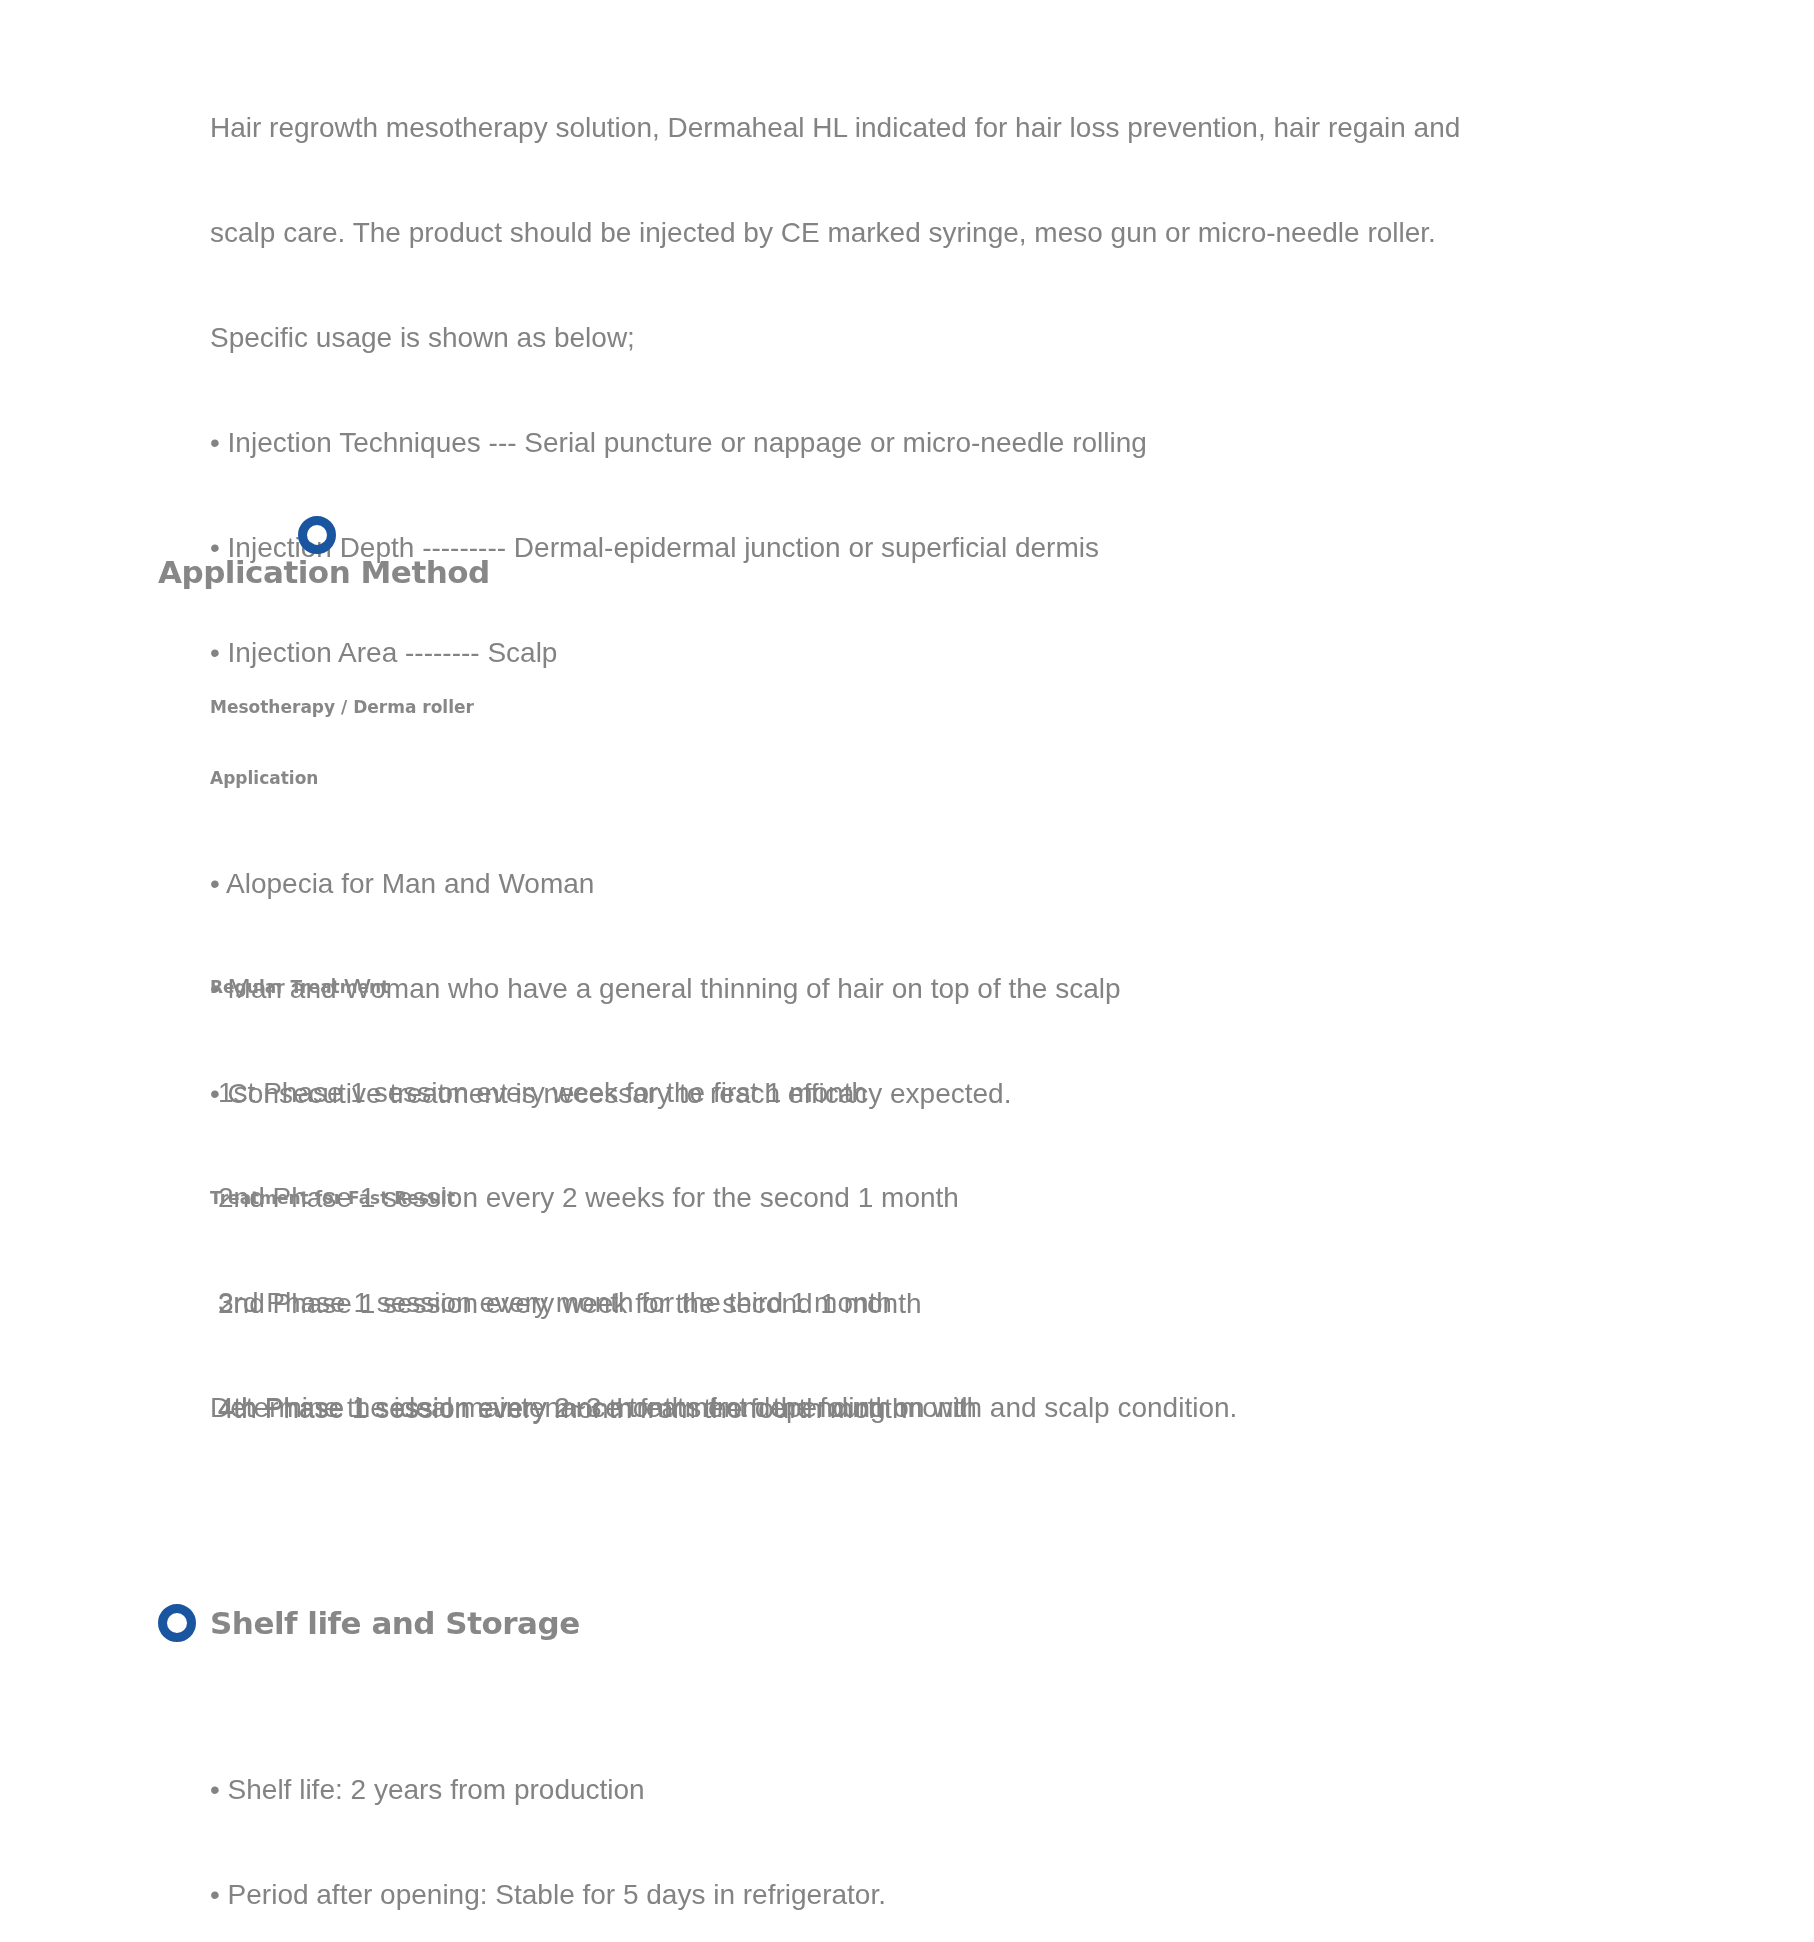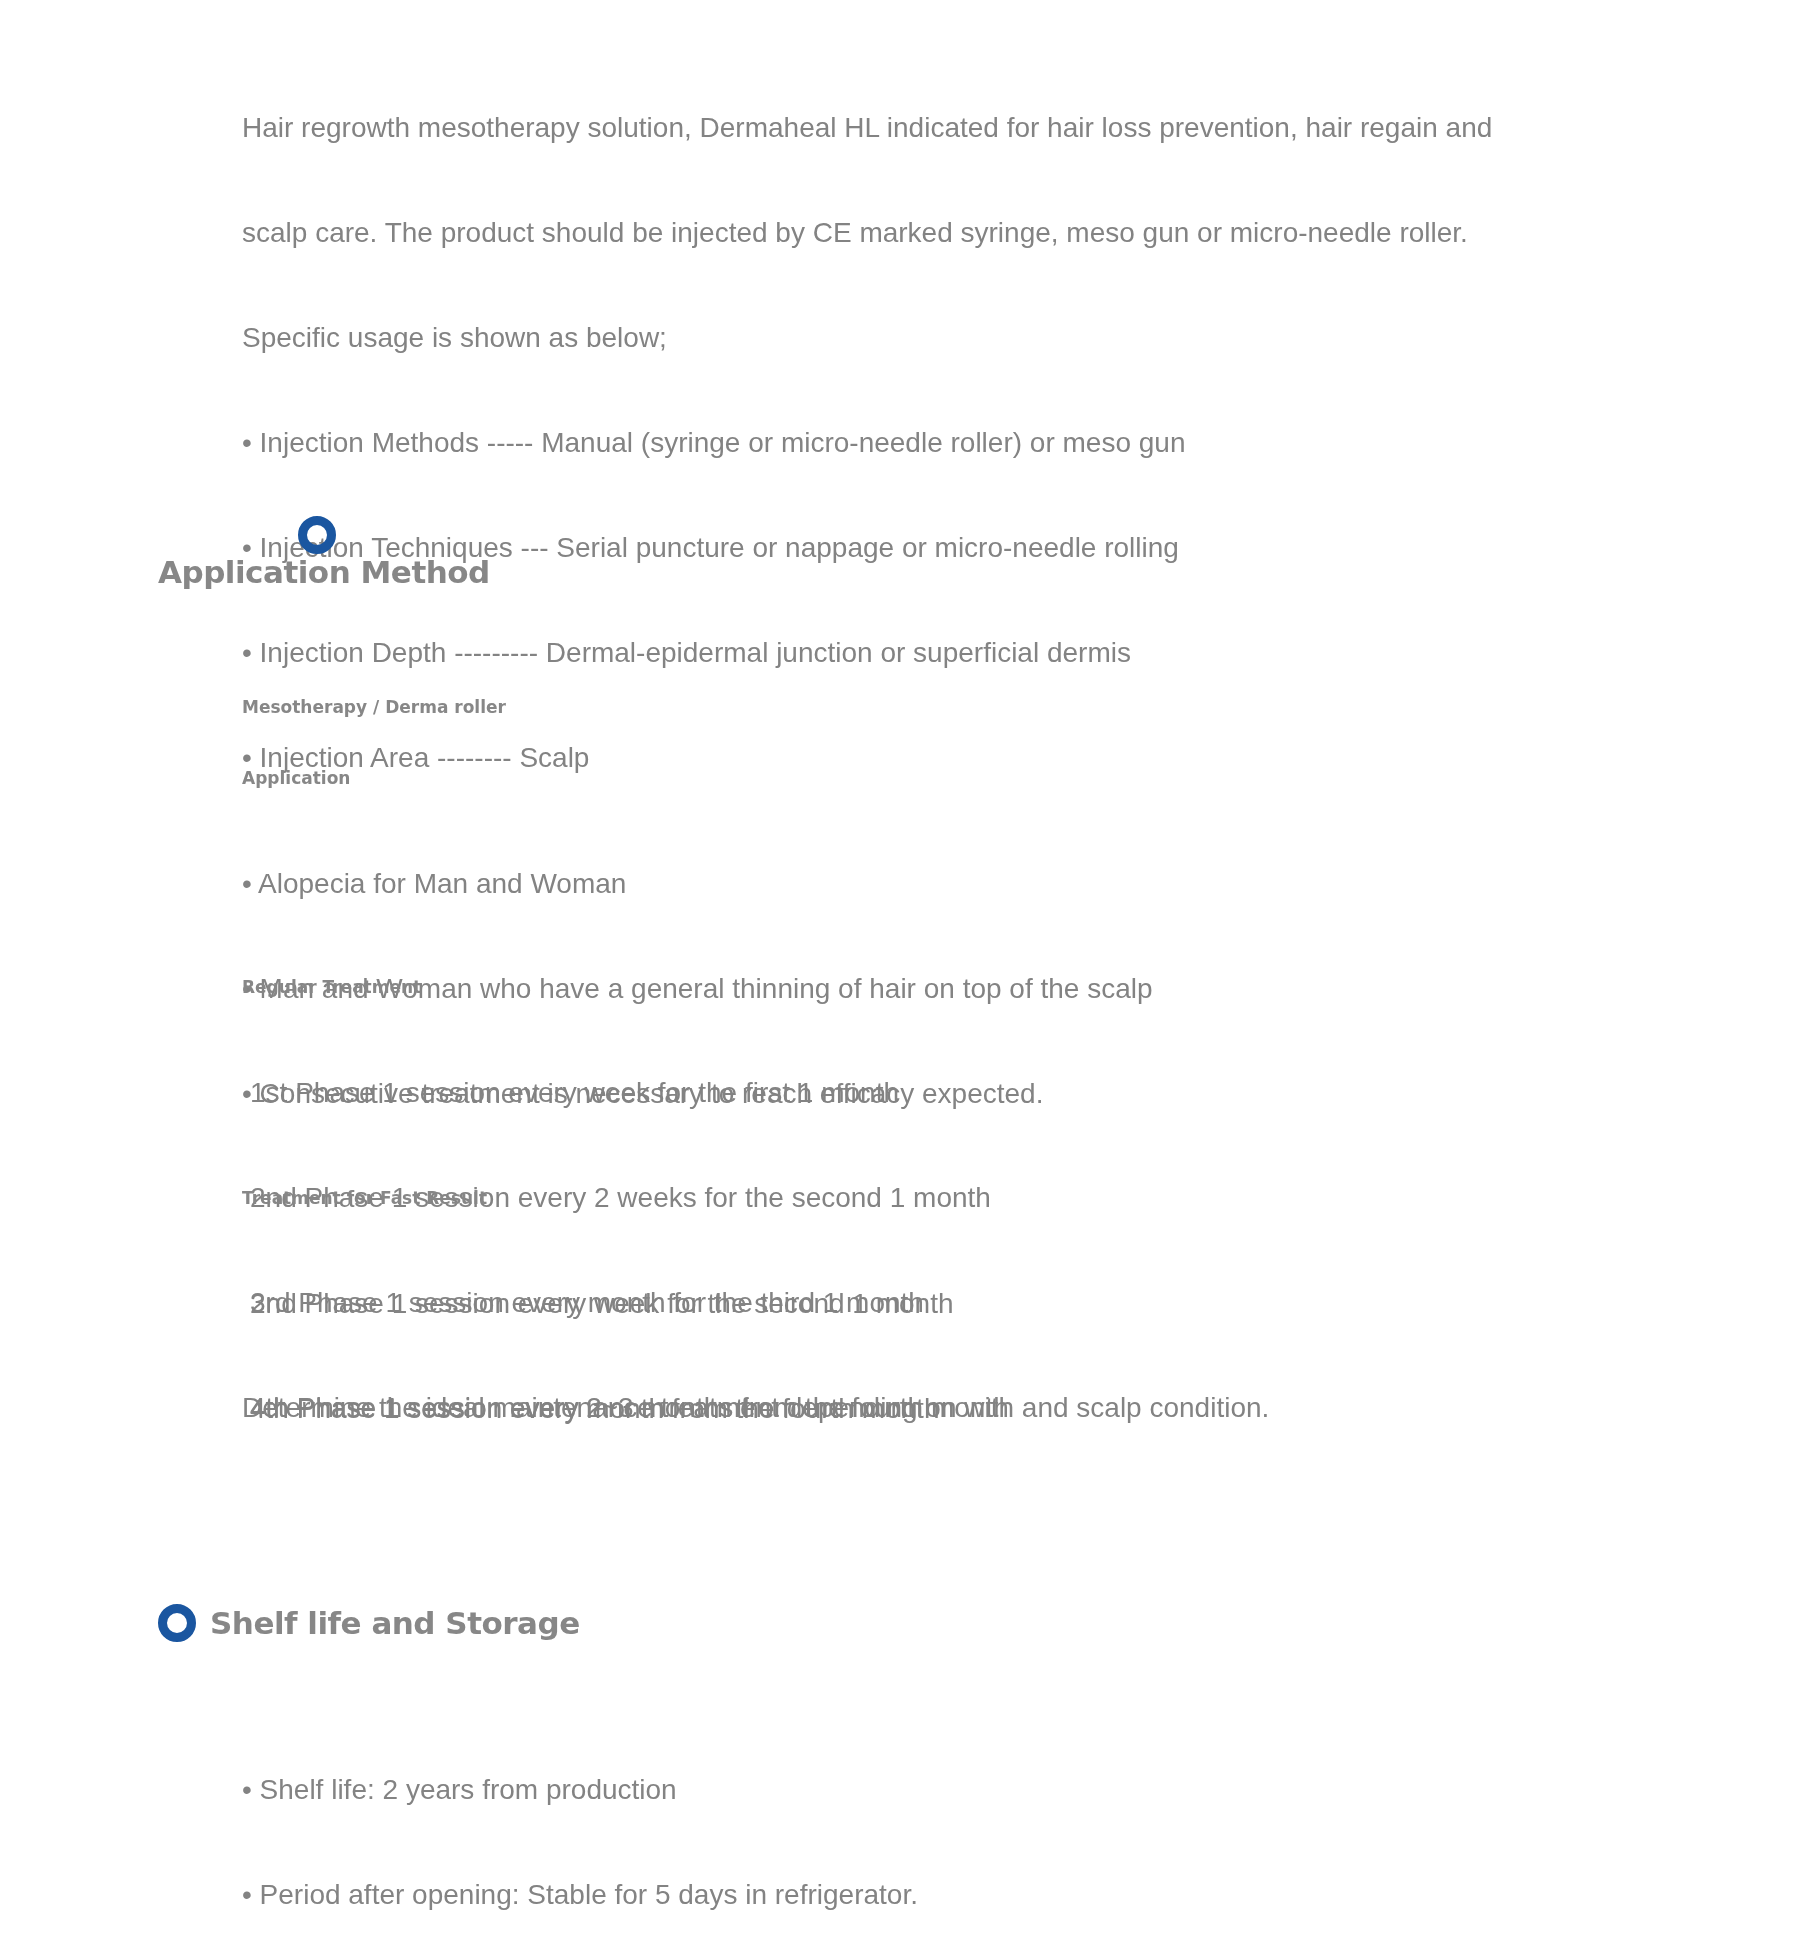--- a/index.html
+++ b/index.html
@@ -1,33 +1,32 @@
 <!DOCTYPE html>
 <html><head>
 <meta charset="utf-8">
 <style>
   html, body { margin: 0; padding: 0; background: #ffffff; }
   body { width: 1814px; height: 1942px; position: relative; overflow: hidden;
          font-family: "Liberation Sans", sans-serif; color: #838383; }
   .block { position: absolute; left: 210px; font-size: 28px; line-height: 35px; white-space: pre; }
-  .line { display: block; height: 35px; margin-left: 32px; }
+  .line { display: block; height: 35px; }
   .bold { font-weight: bold; font-family: "DejaVu Sans", sans-serif; font-size: 17px; color: #878787; }
   .indent { padding-left: 8px; }
   .heading { position: absolute; left: 158px; height: 40px; display: flex; align-items: center; }
   .ring { width: 38px; height: 38px; box-sizing: border-box; border: 9px solid #1a56a0; border-radius: 50%; margin-right: 14px; flex: none; }
   .heading-text { font-family: "DejaVu Sans", sans-serif; font-weight: bold; font-size: 31px; color: #878787; letter-spacing: -0.5px; white-space: nowrap; }
 </style>
 </head>
 <body>
 
 <div class="block" style="top:40px;">
   <span class="line">Hair regrowth mesotherapy solution, Dermaheal HL indicated for hair loss prevention, hair regain and</span>
   <span class="line">scalp care. The product should be injected by CE marked syringe, meso gun or micro-needle roller.</span>
   <span class="line">Specific usage is shown as below;</span>
-  <span class="line">• Injection Methods ----- Manual (syringe or micro-needle roller) or meso gun</span>
   <span class="line">• Injection Techniques --- Serial puncture or nappage or micro-needle rolling</span>
   <span class="line">• Injection Depth --------- Dermal-epidermal junction or superficial dermis</span>
   <span class="line">• Injection Area -------- Scalp</span>
 </div>
 
 <div class="heading" style="top:516px;flex-direction:column;">
   <span class="ring"></span>
   <span class="heading-text">Application Method</span>
 </div>
 

